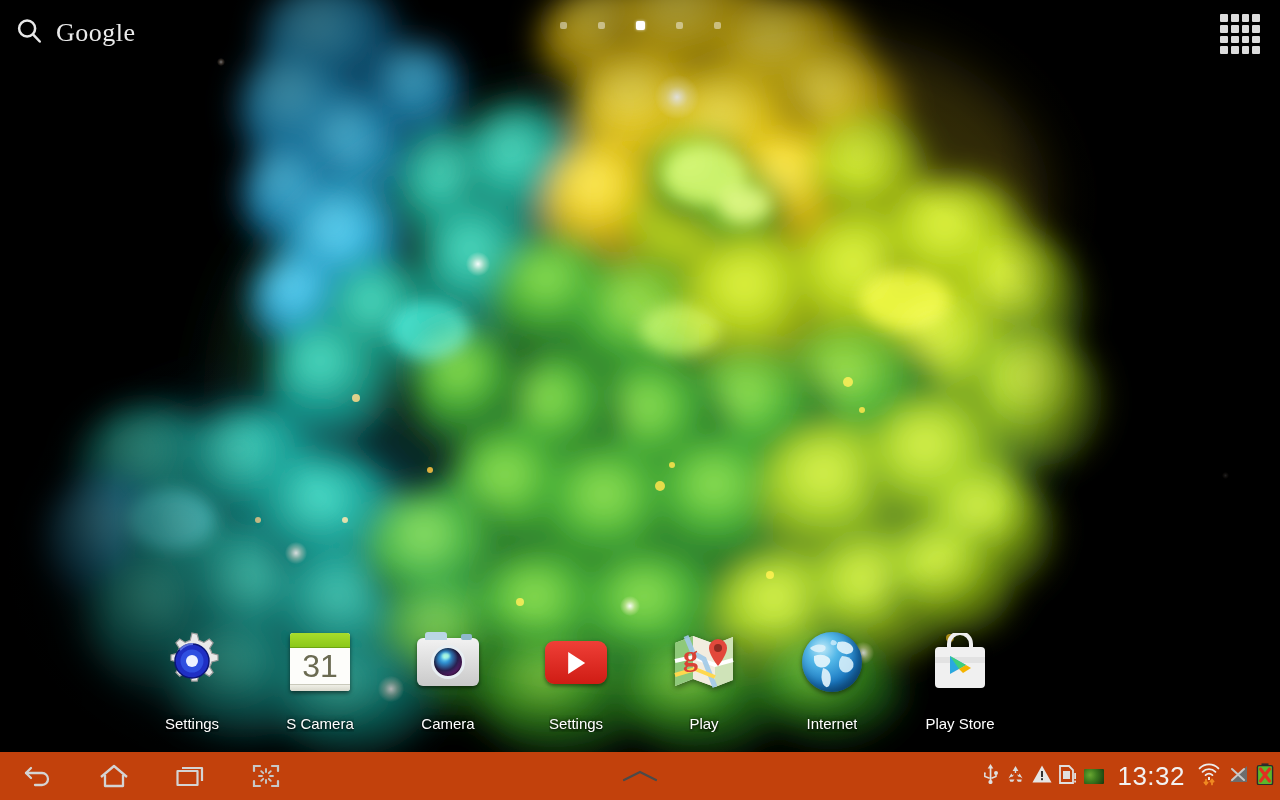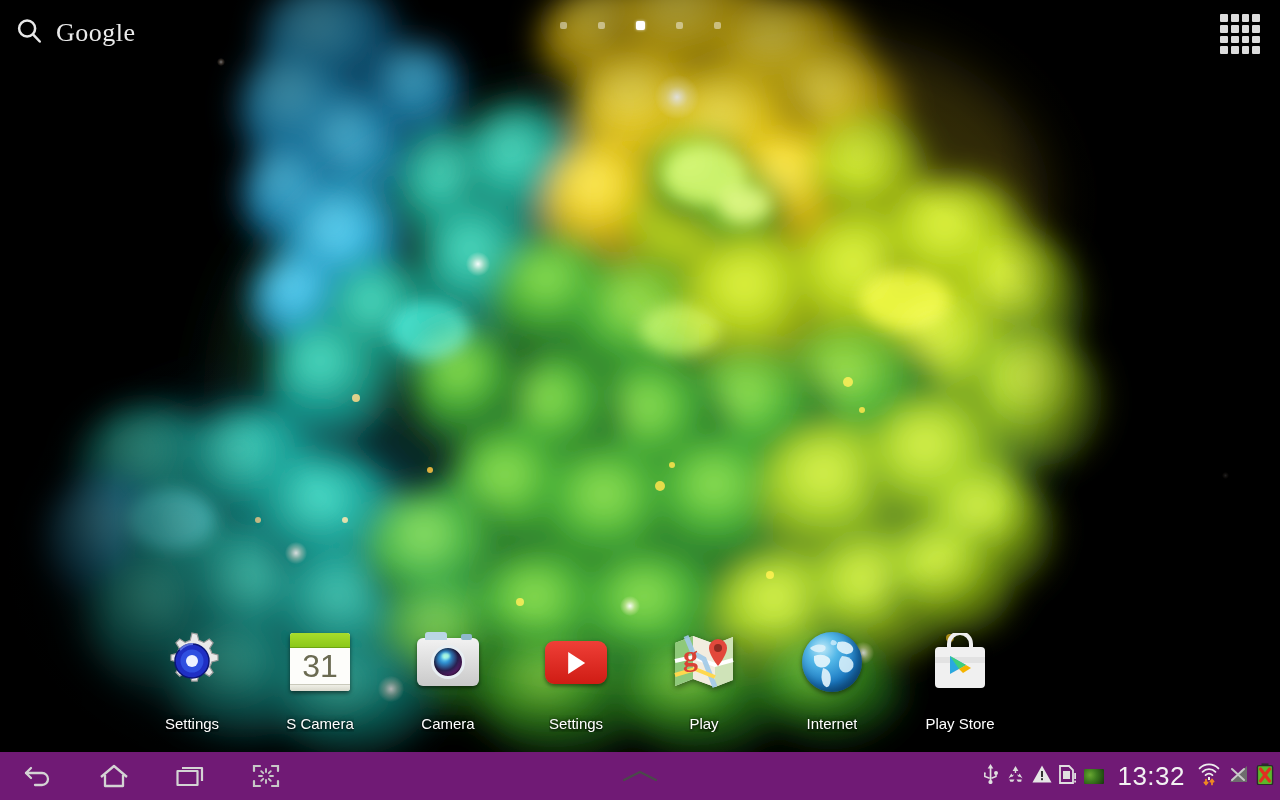--- a/index.html
+++ b/index.html
@@ -90,21 +90,21 @@
   .ic-samsung .pk { position:absolute; left:50%; top:4px; transform:translateX(-50%);
     width:0; height:0; border-left:13px solid transparent; border-right:13px solid transparent;
     border-bottom:26px solid rgba(255,255,255,.75); }
   .ic-samsung b { position:absolute; width:13px; height:9px; border-radius:50%; display:block;
     box-shadow:inset 0 -2px 2px rgba(0,0,0,.25); }
   
   .ic-play { position:absolute; left:4px; top:3px; width:56px; height:57px;
     filter:drop-shadow(0 2px 3px rgba(0,0,0,.5)); }
 
   
-  #navbar { position:absolute; left:0; bottom:0; width:1280px; height:48px; background:#701a75; z-index:40; }
+  #navbar { position:absolute; left:0; bottom:0; width:1280px; height:48px; background:#c2410c; z-index:40; }
   #navbar .navbtns { position:absolute; left:0; top:0; height:48px; display:flex; align-items:center; }
   .navbtn { width:76px; height:48px; display:flex; align-items:center; justify-content:center; cursor:pointer; }
   #tray-handle { position:absolute; left:50%; transform:translateX(-50%); top:0; height:48px;
     width:90px; display:flex; align-items:center; justify-content:center; cursor:pointer; }
   #statusarea { position:absolute; right:6px; top:0; height:48px; display:flex; align-items:center; gap:7px; cursor:pointer; }
   #statusarea .clock { color:#f2f2f2; font-size:26px; letter-spacing:.5px; margin:0 6px; }
   .sysicon { display:block; }
   .thumb { width:20px; height:15px; border-radius:1px;
     background:
       radial-gradient(circle at 30% 40%, #6aa832 0%, #3c7a1e 40%, #17360d 100%),

